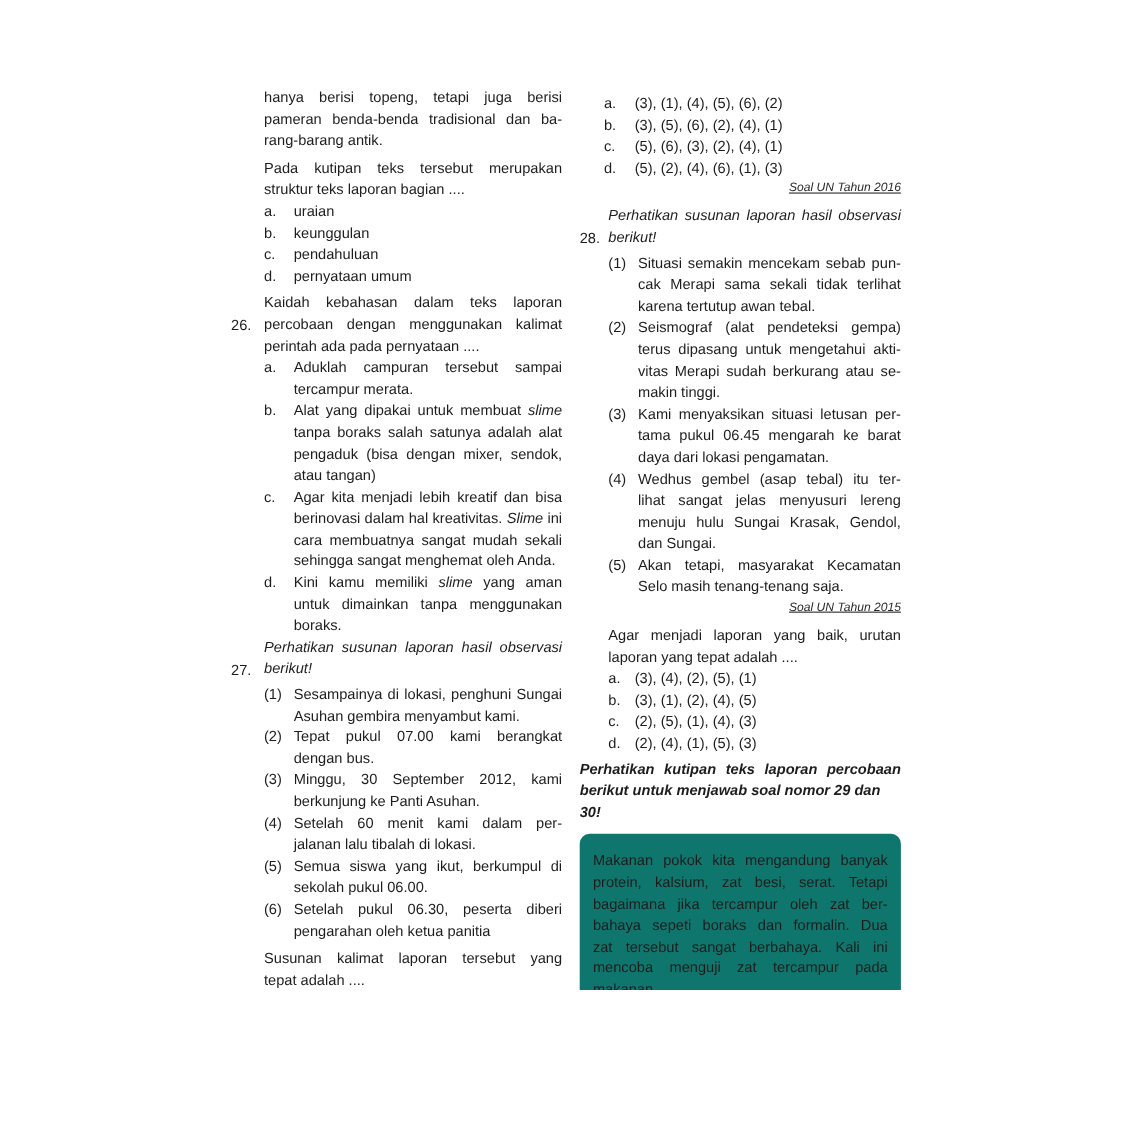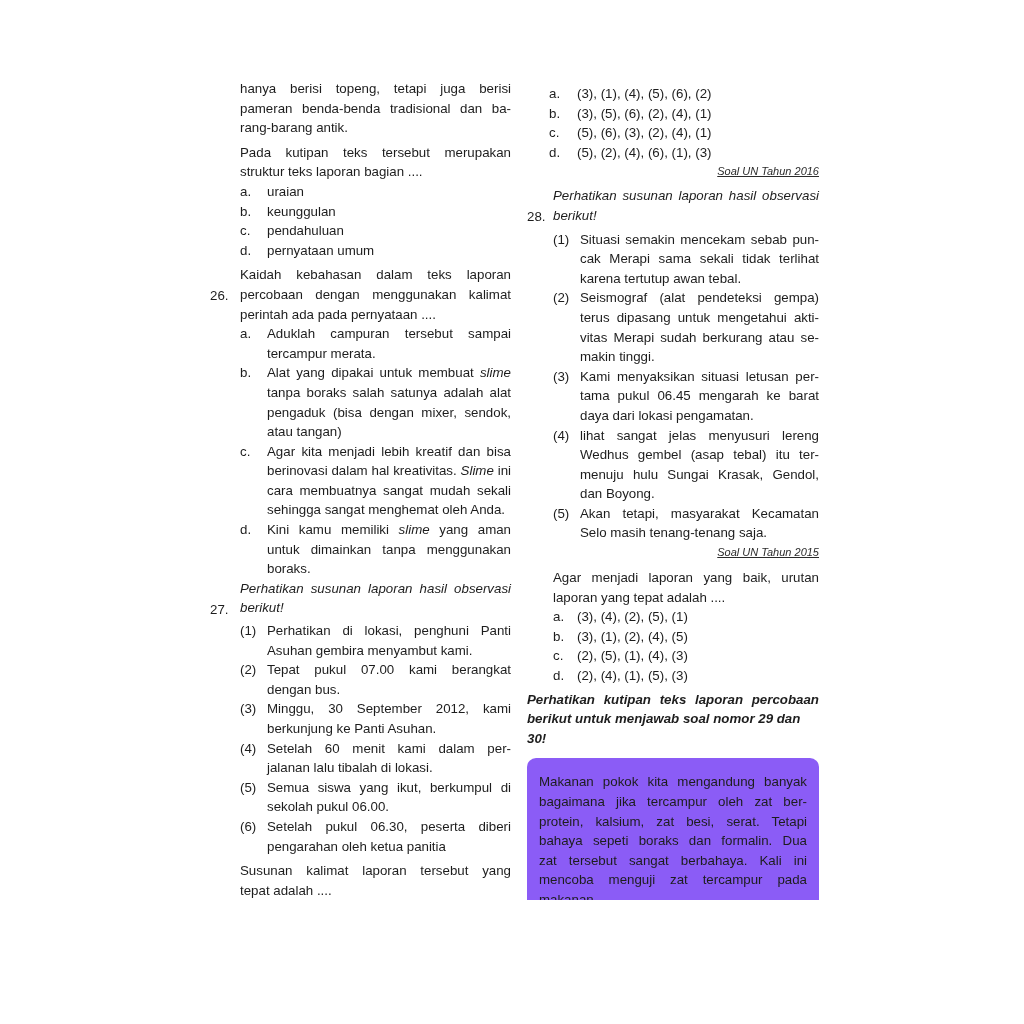--- a/index.html
+++ b/index.html
@@ -20,21 +20,21 @@
   .optbody{flex:1;min-width:0;}
   .item{display:flex;}
   .itemnum{width:27px;flex:none;}
   .itembody{flex:1;min-width:0;}
   .optgroup-top{padding-left:22px;}
   .optgroup-top .optlet{width:28px;}
   .col-right .qbody .optlet{width:24px;}
   .italic{font-style:italic;}
   .source{font-size:11px;line-height:14px;font-style:italic;text-align:right;margin-top:2px;color:#2a2a2a;text-decoration:underline;}
   .passage-intro{font-style:italic;font-weight:bold;margin-top:4px;}
-  .graybox{background:#8b5cf6;border-radius:9px;padding:14px 12px 9px 12px;margin-top:10px;}
+  .graybox{background:#0f766e;border-radius:9px;padding:14px 12px 9px 12px;margin-top:10px;}
   .mt3{margin-top:3px;}.mt4{margin-top:4px;}.mt5{margin-top:5px;}
   .mt8{margin-top:8px;}.mt9{margin-top:9px;}
   
   .footer-rule{position:absolute;left:228px;top:956px;width:234px;height:2.5px;background:#929292;border-radius:2px;}
   .footer-rule::after{content:"";position:absolute;right:-10px;top:-2.5px;width:5px;height:5px;
         border:2px solid #929292;border-radius:50%;background:#fff;}
   .badge{position:absolute;left:200px;top:939px;width:31px;height:31px;border:1.5px solid #9e9e9e;
         border-radius:50%;background:#fff;display:flex;align-items:center;justify-content:center;z-index:2;}
   .badge::before{content:"";position:absolute;inset:-6px;border:2.5px solid #9b9b9b;border-radius:50%;
         border-right-color:transparent;transform:rotate(35deg);}
@@ -146,21 +146,21 @@
       <div class="qbody">
         <div class="italic">
             <div class="ln j">Perhatikan susunan laporan hasil observasi</div>
             <div class="ln">berikut!</div>
           </div>
         <div class="mt3">
 
             <div class="item">
               <div class="itemnum">(1)</div>
               <div class="itembody">
-                <div class="ln j">Perhatikan di lokasi, penghuni Panti</div>
+                <div class="ln j">Sesampainya di lokasi, penghuni Sungai</div>
                 <div class="ln">Asuhan gembira menyambut kami.</div>
               </div>
             </div>
 
             <div class="item">
               <div class="itemnum">(2)</div>
               <div class="itembody">
                 <div class="ln j">Tepat pukul 07.00 kami berangkat</div>
                 <div class="ln">dengan bus.</div>
               </div>
@@ -274,24 +274,24 @@
               <div class="itembody">
                 <div class="ln j">Kami menyaksikan situasi letusan per-</div>
                 <div class="ln j">tama pukul 06.45 mengarah ke barat</div>
                 <div class="ln">daya dari lokasi pengamatan.</div>
               </div>
             </div>
 
             <div class="item">
               <div class="itemnum">(4)</div>
               <div class="itembody">
+                <div class="ln j">Wedhus gembel (asap tebal) itu ter-</div>
                 <div class="ln j">lihat sangat jelas menyusuri lereng</div>
-                <div class="ln j">Wedhus gembel (asap tebal) itu ter-</div>
                 <div class="ln j">menuju hulu Sungai Krasak, Gendol,</div>
-                <div class="ln">dan Boyong.</div>
+                <div class="ln">dan Sungai.</div>
               </div>
             </div>
 
             <div class="item">
               <div class="itemnum">(5)</div>
               <div class="itembody">
                 <div class="ln j">Akan tetapi, masyarakat Kecamatan</div>
                 <div class="ln">Selo masih tenang-tenang saja.</div>
               </div>
             </div>
@@ -334,22 +334,22 @@
       </div>
     </div>
 
     <div class="passage-intro">
         <div class="ln j">Perhatikan kutipan teks laporan percobaan</div>
         <div class="ln">berikut untuk menjawab soal nomor 29 dan 30!</div>
       </div>
 
     <div class="graybox">
         <div class="ln j">Makanan pokok kita mengandung banyak</div>
+        <div class="ln j">protein, kalsium, zat besi, serat. Tetapi</div>
         <div class="ln j">bagaimana jika tercampur oleh zat ber-</div>
-        <div class="ln j">protein, kalsium, zat besi, serat. Tetapi</div>
         <div class="ln j">bahaya sepeti boraks dan formalin. Dua</div>
         <div class="ln j">zat tersebut sangat berbahaya. Kali ini</div>
         <div class="ln j">mencoba menguji zat tercampur pada</div>
         <div class="ln">makanan.</div>
       </div>
   </div>
 
   <div>
     <div class="footer-rule"></div>
     <div class="badge">

